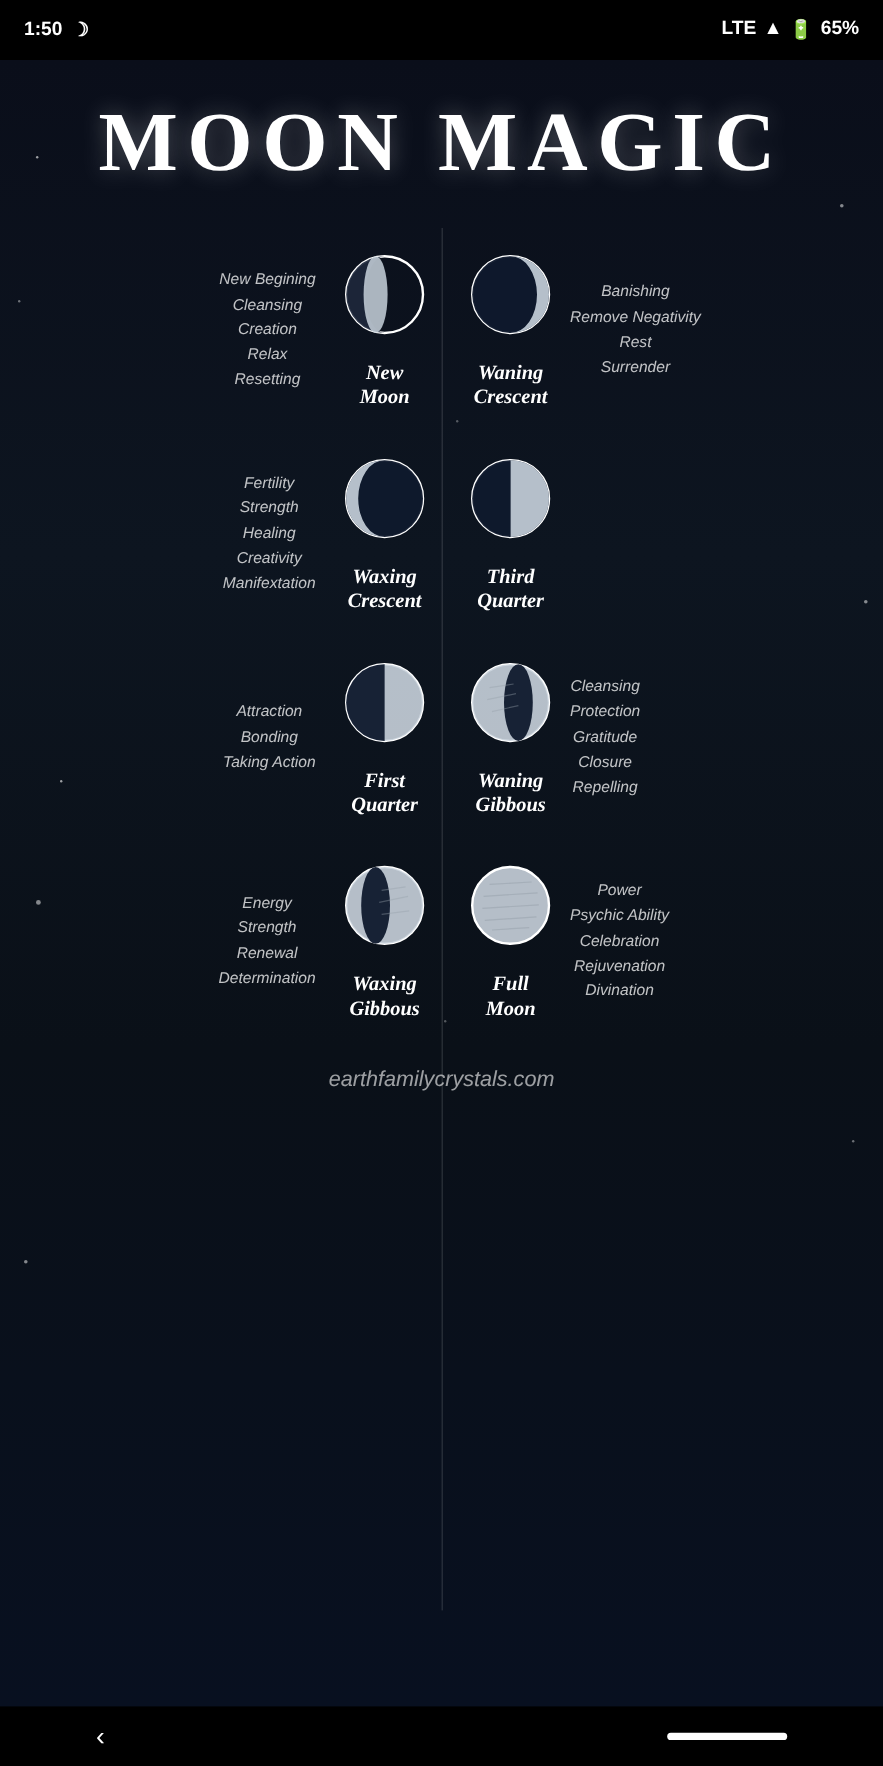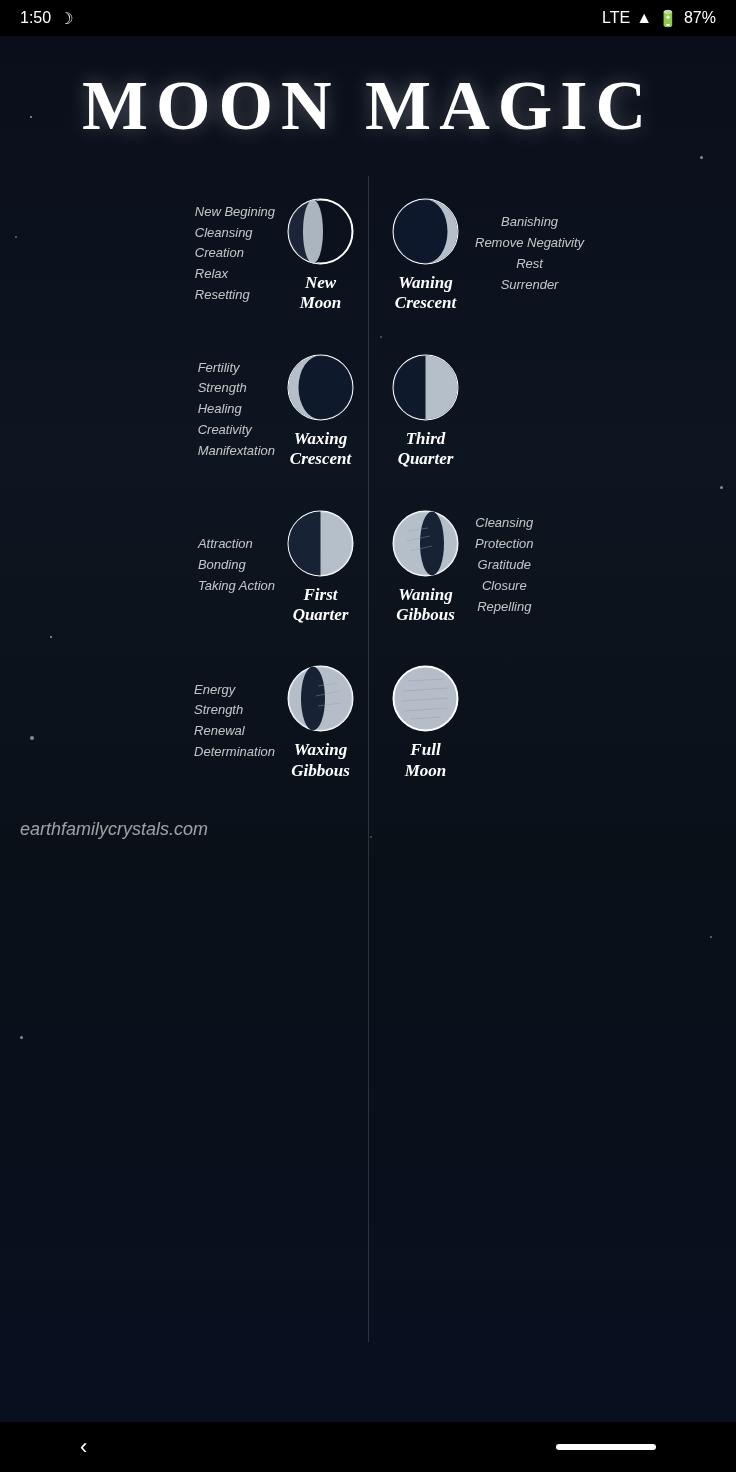--- a/index.html
+++ b/index.html
@@ -8,28 +8,28 @@
       min-height: 1472px;
       background: #000;
       font-family: Arial, sans-serif;
       display: flex;
       flex-direction: column;
     }
 
     
     .status-bar {
       background: #000;
-      height: 36px;
+      height: 50px;
       display: flex;
       align-items: center;
       justify-content: space-between;
       padding: 0 20px;
       color: #fff;
       font-size: 16px;
-      font-weight: normal;
+      font-weight: bold;
       flex-shrink: 0;
     }
     .status-left { display: flex; align-items: center; gap: 8px; }
     .status-right { display: flex; align-items: flex-start; gap: 6px; }
 
     
     .main-content {
       background: linear-gradient(180deg, #0a0e1a 0%, #0d1520 30%, #0a1018 60%, #081020 100%);
       flex: 1;
       padding: 30px 20px 32px;
@@ -96,59 +96,59 @@
       justify-content: flex-end;
     }
 
     .moon-entry.right {
       flex-direction: row;
       justify-content: flex-start;
       padding-left: 20px;
     }
 
     .moon-keywords {
-      text-align: left;
+      text-align: center;
       color: rgba(255,255,255,0.75);
       font-size: 13px;
       line-height: 1.6;
-      margin-right: 8px;
+      margin-right: 20px;
       font-style: italic;
     }
 
     .moon-keywords.right-align {
       text-align: center;
       margin-right: 0;
       margin-left: 12px;
     }
 
     .moon-visual-group {
       display: flex;
       flex-direction: column;
       align-items: center;
-      gap: 4px;
+      gap: 18px;
     }
 
     .moon-svg {
       width: 75px;
       height: 75px;
     }
 
     .moon-label {
       color: #ffffff;
       font-size: 17px;
       font-weight: bold;
       text-align: center;
       line-height: 1.2;
       font-family: 'Georgia', serif;
       font-style: italic;
     }
 
     
     .credit {
-      text-align: left;
+      text-align: center;
       color: rgba(255,255,255,0.6);
       font-size: 18px;
       font-style: italic;
       padding: 20px 0 10px;
       position: relative;
       z-index: 1;
     }
 
     
     .bottom-bar {
@@ -176,21 +176,21 @@
 
 <div class="status-bar">
   <div class="status-left">
     <span>1:50</span>
     <span>☽</span>
   </div>
   <div class="status-right">
     <span>LTE</span>
     <span>▲</span>
     <span>🔋</span>
-    <span>87%</span>
+    <span>65%</span>
   </div>
 </div>
 
 <div class="main-content">
 
   <div class="stars">
     <div class="star" style="width:2px;height:2px;top:80px;left:30px;opacity:0.6;"></div>
     <div class="star" style="width:3px;height:3px;top:120px;left:700px;opacity:0.5;"></div>
     <div class="star" style="width:2px;height:2px;top:200px;left:15px;opacity:0.4;"></div>
     <div class="star" style="width:2px;height:2px;top:300px;left:380px;opacity:0.3;"></div>
@@ -315,20 +315,23 @@
         <svg class="moon-svg" viewBox="0 0 75 75">
           <circle cx="37.5" cy="37.5" r="32" fill="rgba(200,210,220,0.9)" stroke="white" stroke-width="2"></circle>
           <line x1="20" y1="20" x2="55" y2="18" stroke="rgba(150,160,170,0.5)" stroke-width="1"></line>
           <line x1="15" y1="30" x2="60" y2="27" stroke="rgba(150,160,170,0.5)" stroke-width="1"></line>
           <line x1="14" y1="40" x2="61" y2="37" stroke="rgba(150,160,170,0.5)" stroke-width="1"></line>
           <line x1="16" y1="50" x2="59" y2="47" stroke="rgba(150,160,170,0.5)" stroke-width="1"></line>
           <line x1="22" y1="58" x2="53" y2="56" stroke="rgba(150,160,170,0.5)" stroke-width="1"></line>
         </svg>
         <div class="moon-label">Full<br>Moon</div>
       </div>
+      <div class="moon-keywords right-align">
+        Power<br>Psychic Ability<br>Celebration<br>Rejuvenation<br>Divination
+      </div>
     </div>
 
   </div>
 
   <div class="credit">earthfamilycrystals.com</div>
 </div>
 
 <div class="bottom-bar">
   <span class="nav-back">‹</span>
   <div class="home-pill"></div>

